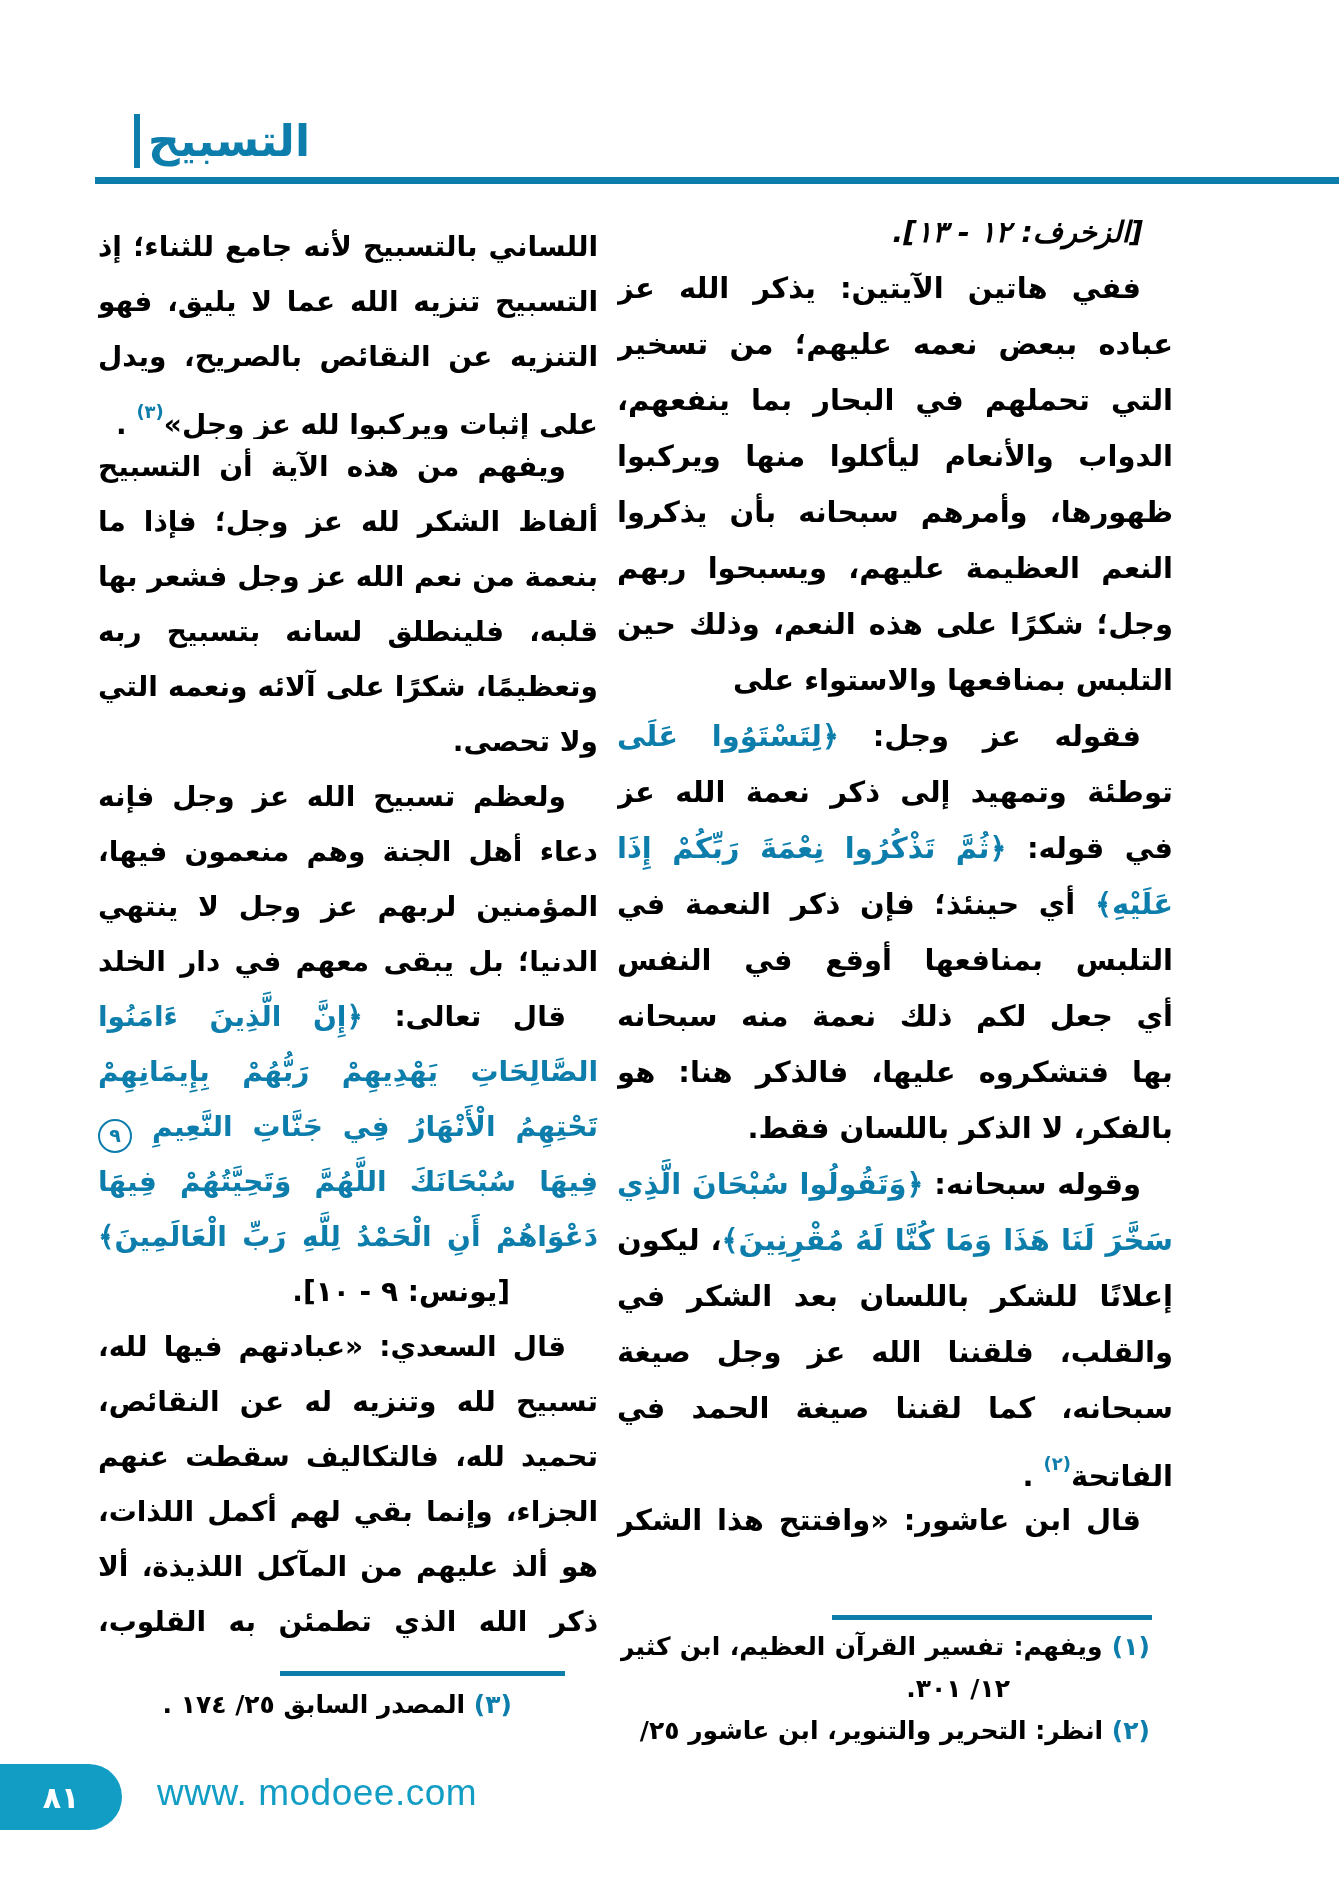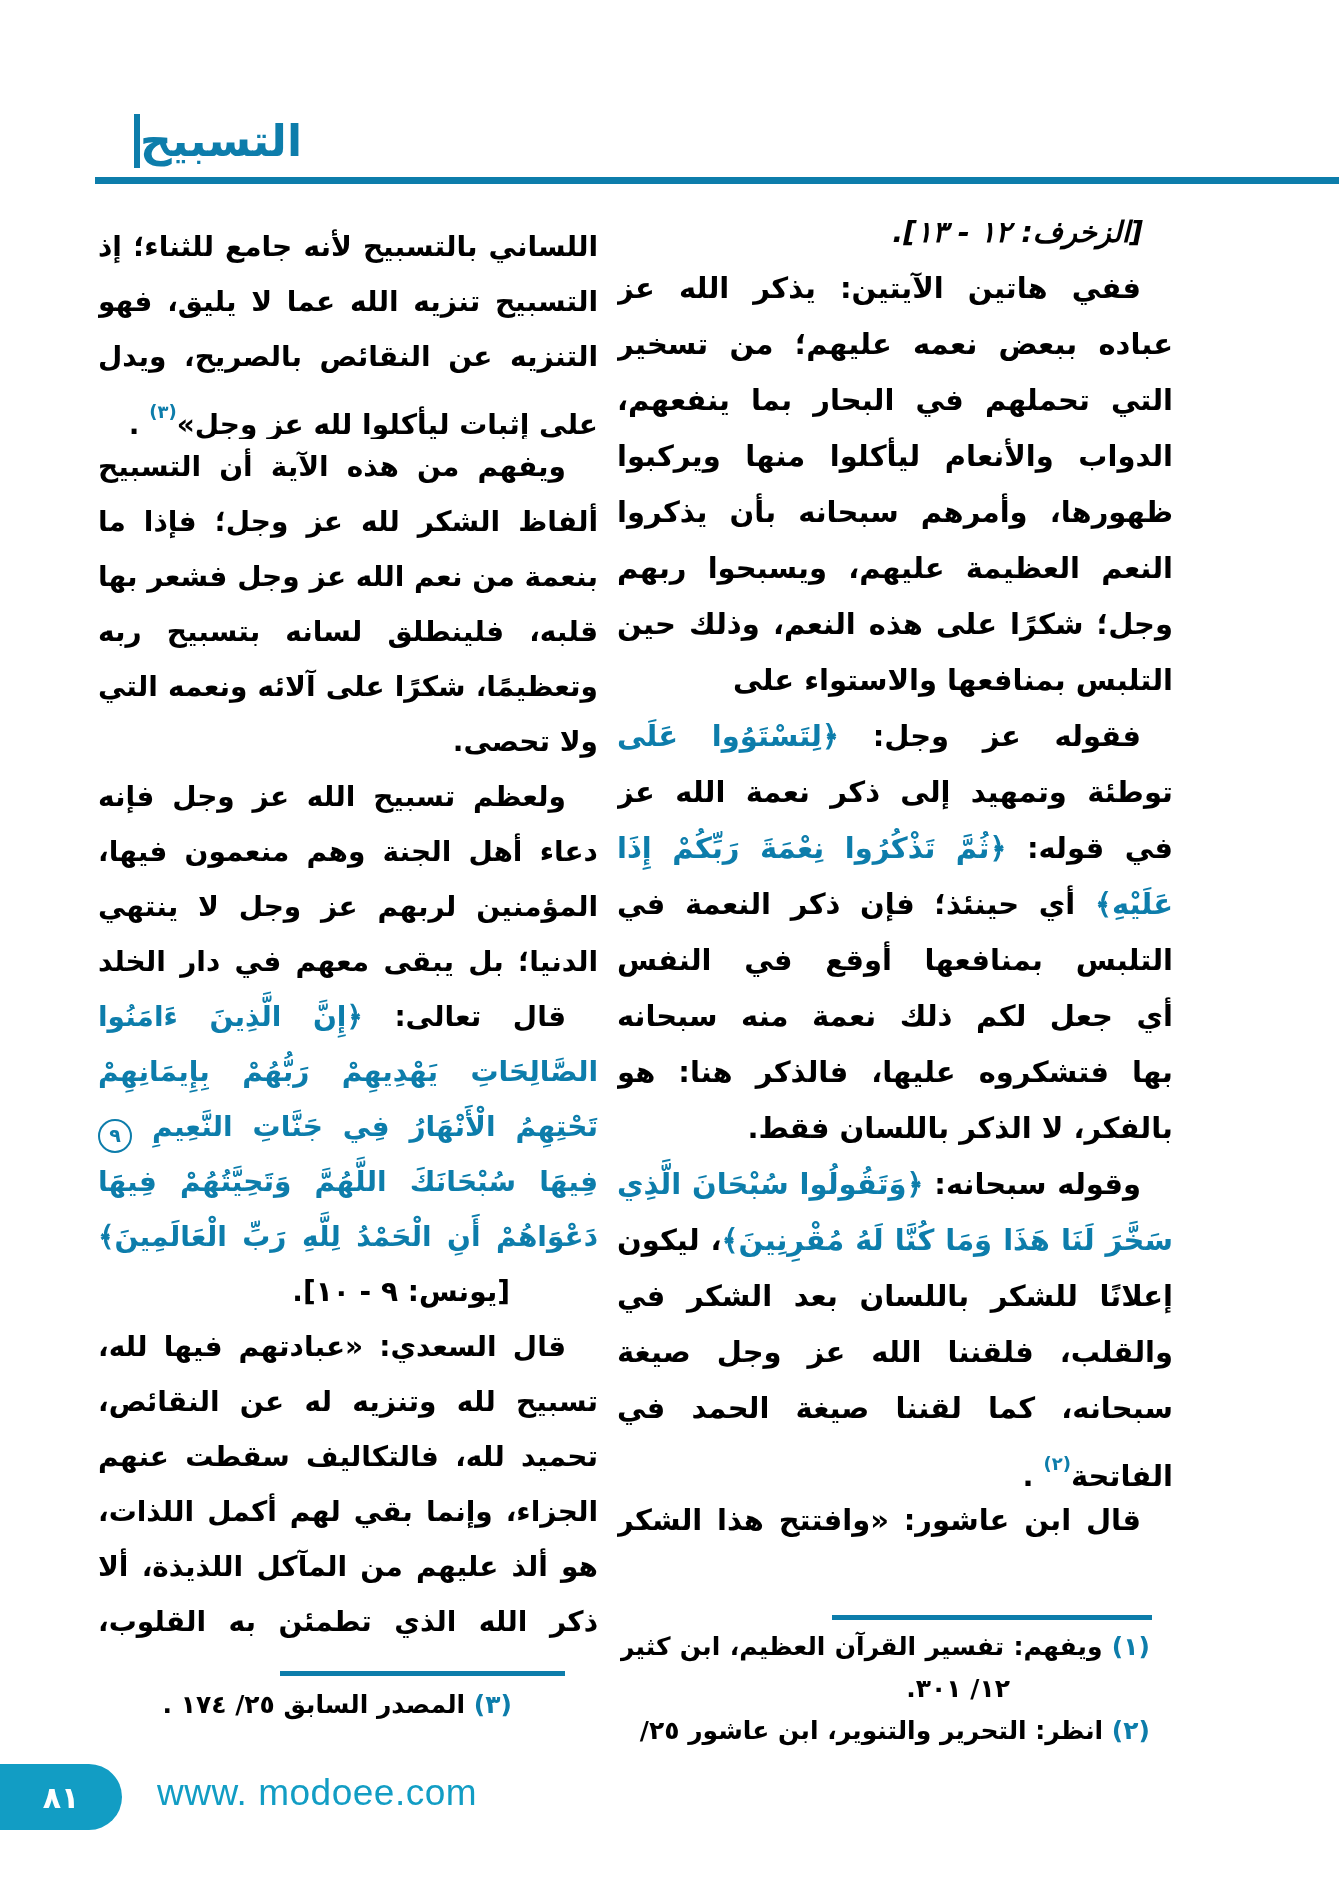--- a/index.html
+++ b/index.html
@@ -5,21 +5,21 @@
   :root{
     --accent:#0d7dab;
     --accent2:#129dc4;
   }
   html,body{margin:0;padding:0;background:#ffffff;}
   .page{
     position:relative;width:1339px;height:1890px;background:#ffffff;
     overflow:hidden;font-family:"DejaVu Sans",sans-serif;color:#000;
   }
   
-  .title-row{position:absolute;left:110px;top:114px;display:flex;align-items:center;gap:0;padding-left:24px;}
+  .title-row{position:absolute;left:110px;top:114px;display:flex;align-items:center;gap:8px;padding-left:24px;}
   .title-bar{width:6px;height:54px;background:var(--accent);}
   .title-text{color:var(--accent);font-size:44px;font-weight:bold;line-height:1;direction:rtl;}
   .rule{position:absolute;left:95px;right:0;top:177px;height:7px;background:var(--accent);}
   
   .col{position:absolute;direction:rtl;}
   .col-right{left:617px;top:204px;width:556px;}
   .col-left{left:98px;top:219px;width:500px;}
   .line{margin:0;font-weight:bold;overflow:hidden;}
   .col-right .line{height:56px;line-height:56px;font-size:29px;}
   .col-left .line{height:55px;line-height:55px;font-size:28px;}
@@ -89,21 +89,21 @@
       <p class="line j"><span class="seg-n">إعلانًا للشكر باللسان بعد الشكر في النفس</span></p>
       <p class="line j"><span class="seg-n">والقلب، فلقننا الله عز وجل صيغة شكره</span></p>
       <p class="line j"><span class="seg-n">سبحانه، كما لقننا صيغة الحمد في سورة</span></p>
       <p class="line last"><span class="seg-n">الفاتحة</span><span class="seg-sup">(٢)</span><span class="seg-n"> .</span></p>
       <p class="line j" style="text-indent: 32px;"><span class="seg-n">قال ابن عاشور: «وافتتح هذا الشكر</span></p>
     </div>
   <div class="col col-left" id="col-left">
       <p class="line j"><span class="seg-n">اللساني بالتسبيح لأنه جامع للثناء؛ إذ</span></p>
       <p class="line j"><span class="seg-n">التسبيح تنزيه الله عما لا يليق، فهو يدل على</span></p>
       <p class="line j"><span class="seg-n">التنزيه عن النقائص بالصريح، ويدل ضمنًا</span></p>
-      <p class="line last"><span class="seg-n">على إثبات ليأكلوا لله عز وجل»</span><span class="seg-sup">(٣)</span><span class="seg-n"> .</span></p>
+      <p class="line last"><span class="seg-n">على إثبات ويركبوا لله عز وجل»</span><span class="seg-sup">(٣)</span><span class="seg-n"> .</span></p>
       <p class="line j" style="text-indent: 32px;"><span class="seg-n">ويفهم من هذه الآية أن التسبيح من أعظم</span></p>
       <p class="line j"><span class="seg-n">ألفاظ الشكر لله عز وجل؛ فإذا ما تلبس عبد</span></p>
       <p class="line j"><span class="seg-n">بنعمة من نعم الله عز وجل فشعر بها في</span></p>
       <p class="line j"><span class="seg-n">قلبه، فلينطلق لسانه بتسبيح ربه تنزيهًا له</span></p>
       <p class="line j"><span class="seg-n">وتعظيمًا، شكرًا على آلائه ونعمه التي لا تعد</span></p>
       <p class="line last"><span class="seg-n">ولا تحصى.</span></p>
       <p class="line j" style="text-indent: 32px;"><span class="seg-n">ولعظم تسبيح الله عز وجل فإنه سيكون</span></p>
       <p class="line j"><span class="seg-n">دعاء أهل الجنة وهم منعمون فيها، فتسبيح</span></p>
       <p class="line j"><span class="seg-n">المؤمنين لربهم عز وجل لا ينتهي بانتهاء</span></p>
       <p class="line j"><span class="seg-n">الدنيا؛ بل يبقى معهم في دار الخلد والنعيم.</span></p>

